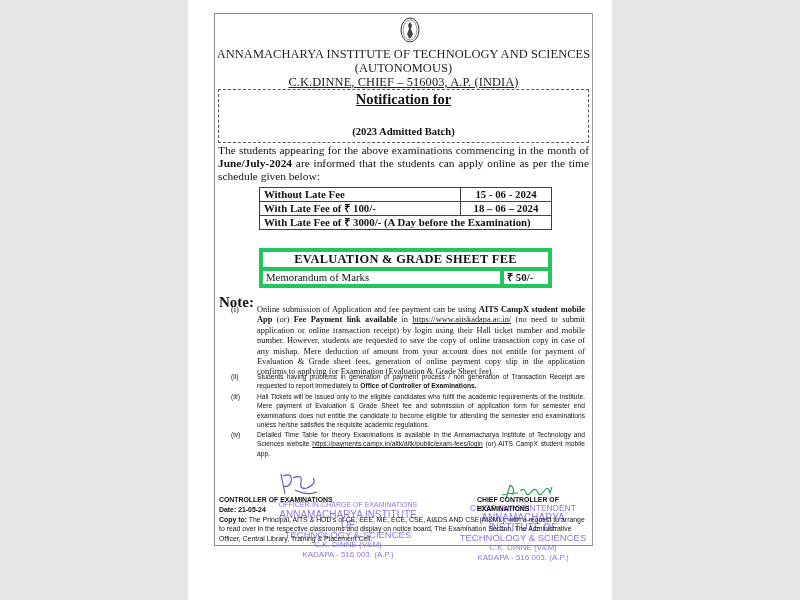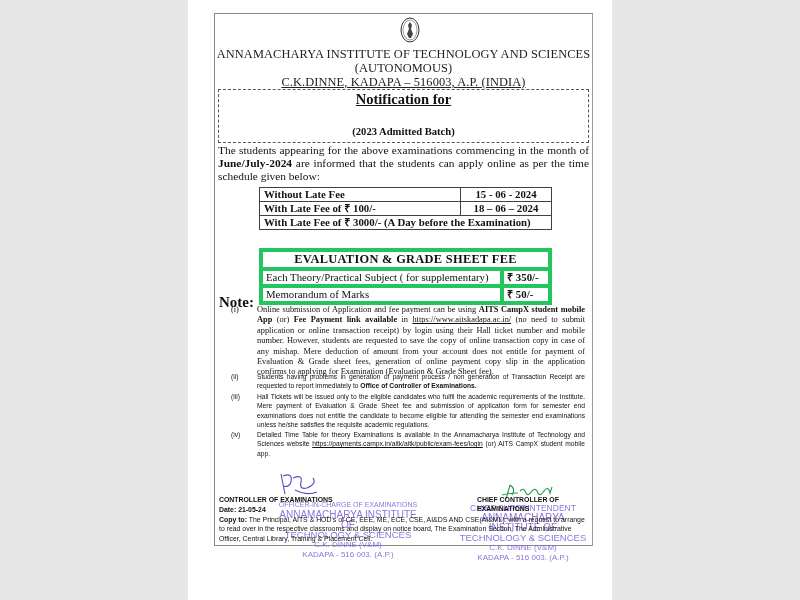--- a/index.html
+++ b/index.html
@@ -44,21 +44,21 @@
   <div class="frame">
 
     <svg class="logo" viewBox="0 0 20 30">
       <ellipse cx="10" cy="14" rx="9" ry="12" fill="none" stroke="#333" stroke-width="1"></ellipse>
       <ellipse cx="10" cy="14" rx="7" ry="10" fill="none" stroke="#555" stroke-width="0.6"></ellipse>
       <path d="M10 6 L12 9 L11 13 L13 18 L11 22 L9 22 L7 18 L9 13 L8 9 Z" fill="#444"></path>
     </svg>
 
     <div class="inst auto">(AUTONOMOUS)</div>
     <div class="inst name">ANNAMACHARYA INSTITUTE OF TECHNOLOGY AND SCIENCES</div>
-    <div class="inst addr">C.K.DINNE, KADAPA – 516003, A.P. (INDIA)</div>
+    <div class="inst addr">C.K.DINNE, CHIEF – 516003, A.P. (INDIA)</div>
 
     <div class="dash-box">
       <div class="notif-title">Notification for</div>
       <div class="notif-batch">(2023 Admitted Batch)</div>
     </div>
 
     <div class="intro"><span>The students appearing for the above examinations commencing in the month of </span><b>June/July-2024</b><span> are informed that the students can apply online as per the time schedule given below:</span></div>
 
     <table class="sched">
       <tbody>
@@ -73,24 +73,20 @@
       <tr>
         <td colspan="2">With Late Fee of  ₹ 3000/- (A Day before the Examination)</td>
       </tr>
     </tbody>
       </table>
 
     <table class="evalfee">
       <tbody>
           <tr>
         <td colspan="2" class="hd">EVALUATION &amp; GRADE SHEET FEE</td>
-      </tr>
-      <tr>
-        <td>Each Theory/Practical Subject ( for supplementary)</td>
-        <td class="amt">₹ 350/-</td>
       </tr>
       <tr>
         <td>Memorandum of Marks</td>
         <td class="amt">₹ 50/-</td>
       </tr>
     </tbody>
       </table>
 
     <div class="note-h">Note:</div>
 

